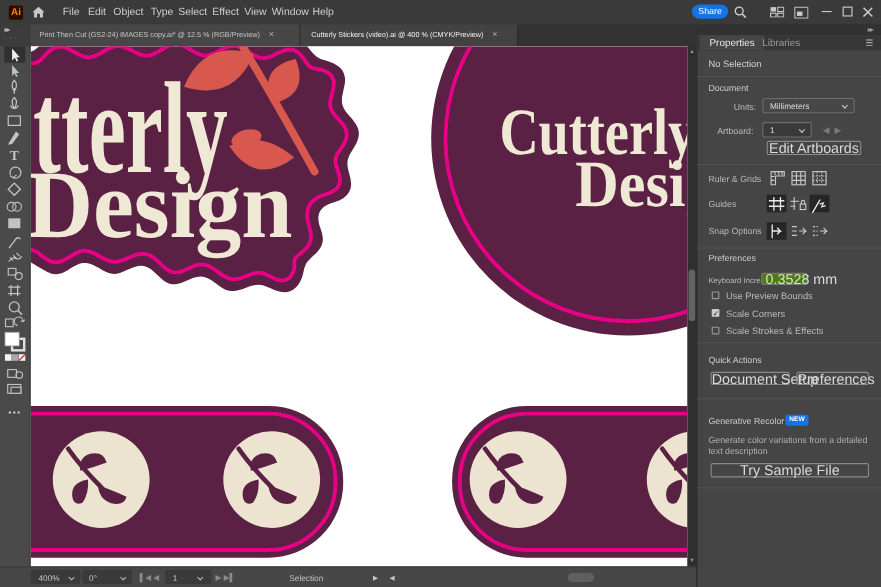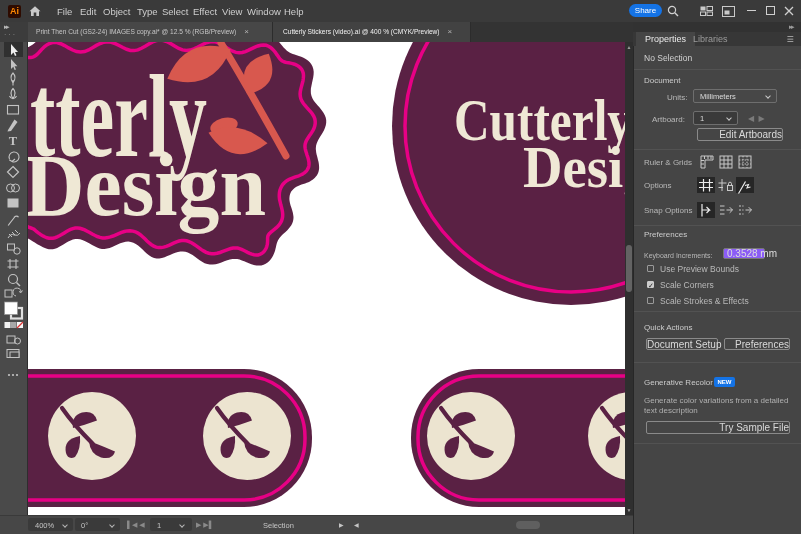--- a/index.html
+++ b/index.html
@@ -22,21 +22,21 @@
 .sfield{position:absolute;top:2px;height:13px;background:#3a3a3a;border-radius:2px}
 .schev{position:absolute;top:7px;width:4px;height:4px;border-right:1.1px solid #b5b5b5;border-bottom:1.1px solid #b5b5b5;transform:rotate(45deg)}
 #panel{left:633px;top:22px;width:168px;height:512px;background:#454545;border-left:1px solid #272727}
 #panelstrip{left:633px;top:22px;width:168px;height:10px;background:#323232}
 #paneltabs{left:633px;top:32px;width:168px;height:14px;background:#373737}
 #ptab1{position:absolute;left:3px;top:0;height:14px;background:#454545;color:#e9e9e9;font-size:9px;font-weight:normal;line-height:14px;padding:0 9px}
 #ptab2{position:absolute;left:52px;top:0;height:14px;color:#9b9b9b;font-size:9px;line-height:14px;padding:0 8px}
 .sep{position:absolute;left:0;width:168px;height:1px;background:#525252}
 .plabel{position:absolute;font-size:8px;color:#b9b9b9;white-space:nowrap}
 .phead{position:absolute;font-size:8px;color:#cccccc;white-space:nowrap}
-.pbtn{position:absolute;border:1px solid #8a8a8a;border-radius:2px;color:#dadada;font-size:10px;text-align:right;white-space:nowrap}
+.pbtn{position:absolute;border:1px solid #8a8a8a;border-radius:2px;color:#dadada;font-size:13px;text-align:center;white-space:nowrap}
 .field{position:absolute;background:#3d3d3d;border:1px solid #606060;border-radius:2px;color:#dcdcdc;font-size:7.5px;white-space:nowrap}
 .cbx{position:absolute;width:7px;height:7px;border:1px solid #9a9a9a;border-radius:1px}
 </style></head>
 <body>
 <div id="app">
   <div class="abs" id="menubar">
     <div id="ailogo">Ai</div>
     <svg style="position:absolute;left:29px;top:5px" width="12" height="12" viewBox="0 0 12 12">
         <path d="M0.5,6.2 L6,1.2 L11.5,6.2 L10,6.2 L10,11 L7.3,11 L7.3,7.5 L4.7,7.5 L4.7,11 L2,11 L2,6.2 Z" fill="#c9c9c9"></path>
       </svg>
@@ -183,21 +183,21 @@
 <div class="sep" style="top:47px"></div>
 <div class="phead" style="left:10px;top:54px">Document</div>
 <div class="plabel" style="left:33px;top:71px">Units:</div>
 <div class="field" style="left:59px;top:67px;width:84px;height:14px;line-height:13px;padding-left:6px;background:#474747;border-color:#6e6e6e">Millimeters<span style="position:absolute;right:6px;top:4px;width:4px;height:4px;border-right:1.2px solid #c9c9c9;border-bottom:1.2px solid #c9c9c9;transform:rotate(45deg)"></span></div>
 <div class="plabel" style="left:18px;top:93px">Artboard:</div>
 <div class="field" style="left:59px;top:89px;width:45px;height:14px;line-height:13px;padding-left:6px;background:#3a3a3a;border-color:#6e6e6e">1<span style="position:absolute;right:6px;top:4px;width:4px;height:4px;border-right:1.2px solid #c9c9c9;border-bottom:1.2px solid #c9c9c9;transform:rotate(45deg)"></span></div>
 <div class="plabel" style="left:114px;top:92px;color:#7a7a7a;font-size:8px">◀&nbsp;&nbsp;▶</div>
 <div class="pbtn" style="left:63px;top:106px;width:86px;height:13px;line-height:12px">Edit Artboards</div>
 <div class="sep" style="top:127px"></div>
 <div class="plabel" style="left:10px;top:136px">Ruler &amp; Grids</div>
-<div class="plabel" style="left:10px;top:159px">Options</div>
+<div class="plabel" style="left:10px;top:159px">Guides</div>
 <div class="plabel" style="left:10px;top:184px">Snap Options</div>
 <svg style="position:absolute;left:0;top:0" width="168" height="512" viewBox="0 0 168 512">
 <g stroke="#c9c9c9" fill="none" stroke-width="1">
  <path d="M67,134 h12 v4 h-8 v8 h-4 Z M70.5,134 v3 M74,134 v3 M77,134 v3 M67,138.5 h3 M67,142 h3"></path>
  <rect x="86" y="134" width="12" height="12"></rect>
           <path d="M90,134 v12 M94,134 v12 M86,138 h12 M86,142 h12"></path>
  <rect x="105" y="134" width="12" height="12"></rect>
           <path d="M105,138 h12 M105,142 h12 M109,134 v12 M113,134 v12" stroke-dasharray="1.4,1.4"></path>
 </g>
 <rect x="63" y="155" width="18" height="16" fill="#262626"></rect>
@@ -222,21 +222,21 @@
           <path d="M86,184 h4.5 M86,188 h4.5 M86,192 h4.5 M92.5,188 h6 l-2.8,-2.8 M98.5,188 l-2.8,2.8"></path>
         </g>
 <g stroke="#c9c9c9" fill="none" stroke-width="1">
           <path d="M105,184 h4.5 M105,188 h4.5 M105,192 h4.5" stroke-dasharray="2,1.3"></path>
           <path d="M111.5,188 h6 l-2.8,-2.8 M117.5,188 l-2.8,2.8"></path>
         </g>
 </svg>
 <div class="sep" style="top:203px"></div>
 <div class="phead" style="left:10px;top:208px">Preferences</div>
 <div class="plabel" style="left:10px;top:230px;font-size:7px">Keyboard Increments:</div>
-<div class="field" style="left:89px;top:226px;width:42px;height:11px;line-height:10px;padding-left:3px;background:#8b5cf6;border-color:#787878;font-size:10px">0.3528 mm</div>
+<div class="field" style="left:58px;top:226px;width:42px;height:11px;line-height:10px;padding-left:3px;background:#4d7c0f;border-color:#787878;font-size:13px">0.3528 mm</div>
 <div class="cbx" style="left:13px;top:243px"></div>
       <div class="plabel" style="left:26px;top:242px;font-size:8.5px">Use Preview Bounds</div>
 <div class="cbx" style="left:13px;top:259px;background:#cccccc;border-color:#cccccc;color:#222;font-size:7px;line-height:7px;text-align:center">✓</div>
       <div class="plabel" style="left:26px;top:258px;font-size:8.5px">Scale Corners</div>
 <div class="cbx" style="left:13px;top:275px"></div>
       <div class="plabel" style="left:26px;top:274px;font-size:8.5px">Scale Strokes &amp; Effects</div>
 <div class="sep" style="top:289px"></div>
 <div class="phead" style="left:10px;top:301px">Quick Actions</div>
 <div class="pbtn" style="left:12px;top:316px;width:72px;height:12px;line-height:11px">Document Setup</div>
 <div class="pbtn" style="left:90px;top:316px;width:66px;height:12px;line-height:11px">Preferences</div>

